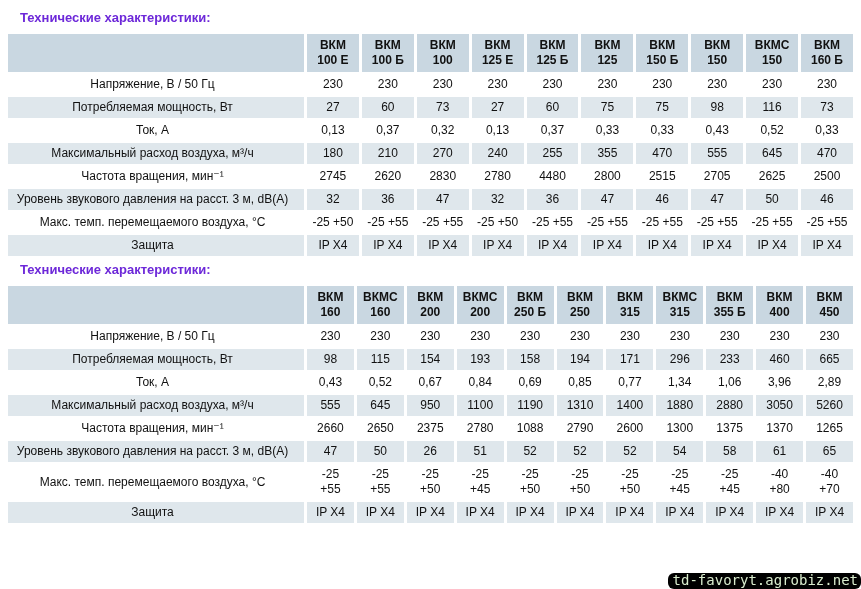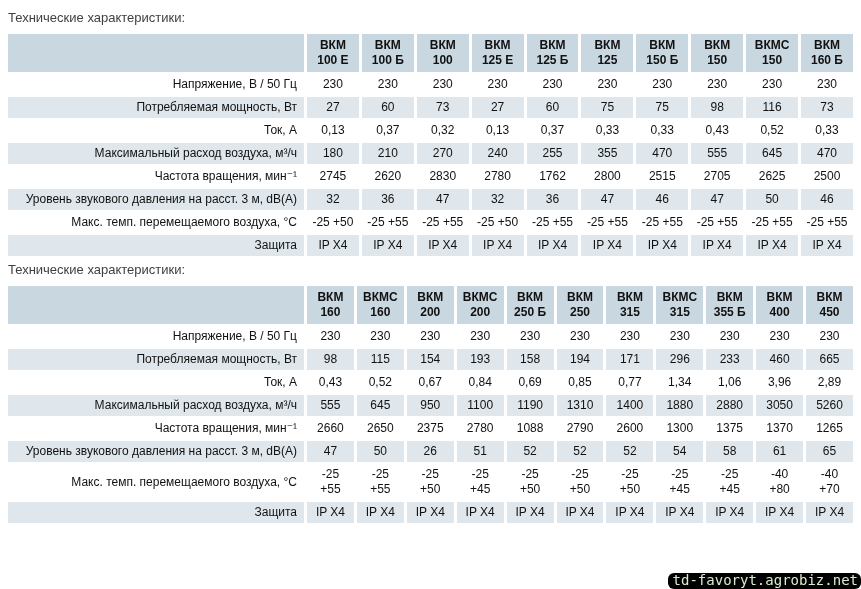--- a/index.html
+++ b/index.html
@@ -15,23 +15,23 @@
     width:861px;height:589px;
     background:#ffffff;
     font-family:"Liberation Sans","DejaVu Sans",sans-serif;
     color:var(--text);
     position:relative;
     overflow:hidden;
   }
   .page{padding:6px 2px 0 8px;}
   .table-title{
     font-size:13px;
-    font-weight:normal;
-    margin:4px 0 7px 0;
-    color:#404040;
+    font-weight:bold;
+    margin:4px 0 7px 12px;
+    color:#6d28d9;
   }
   table.spec{
     border-collapse:separate;
     border-spacing:3px 2px;
     width:100%;
     table-layout:fixed;
     margin-left:-3px;
   }
   table.spec td{
     font-size:12px;
@@ -41,21 +41,20 @@
     line-height:1.25;
     white-space:nowrap;
     overflow:hidden;
   }
   table.spec thead td{
     background:var(--header-bg);
     font-weight:bold;
     height:38px;
   }
   table.spec td.row-label{
-    text-align:right;
     padding-right:7px;
     background:#ffffff;
   }
   table.spec thead td.row-label{
     background:var(--header-bg);
   }
   table.spec tr.striped td{
     background:var(--stripe-bg);
   }
   table.spec tbody td{height:21px;}
@@ -159,21 +158,21 @@
             <td>555</td>
             <td>645</td>
             <td>470</td>
           </tr>
           <tr>
             <td class="row-label">Частота вращения,  мин⁻¹</td>
             <td>2745</td>
             <td>2620</td>
             <td>2830</td>
             <td>2780</td>
-            <td>1762</td>
+            <td>4480</td>
             <td>2800</td>
             <td>2515</td>
             <td>2705</td>
             <td>2625</td>
             <td>2500</td>
           </tr>
           <tr class="striped">
             <td class="row-label">Уровень звукового давления на расст. 3 м, dB(A)</td>
             <td>32</td>
             <td>36</td>

